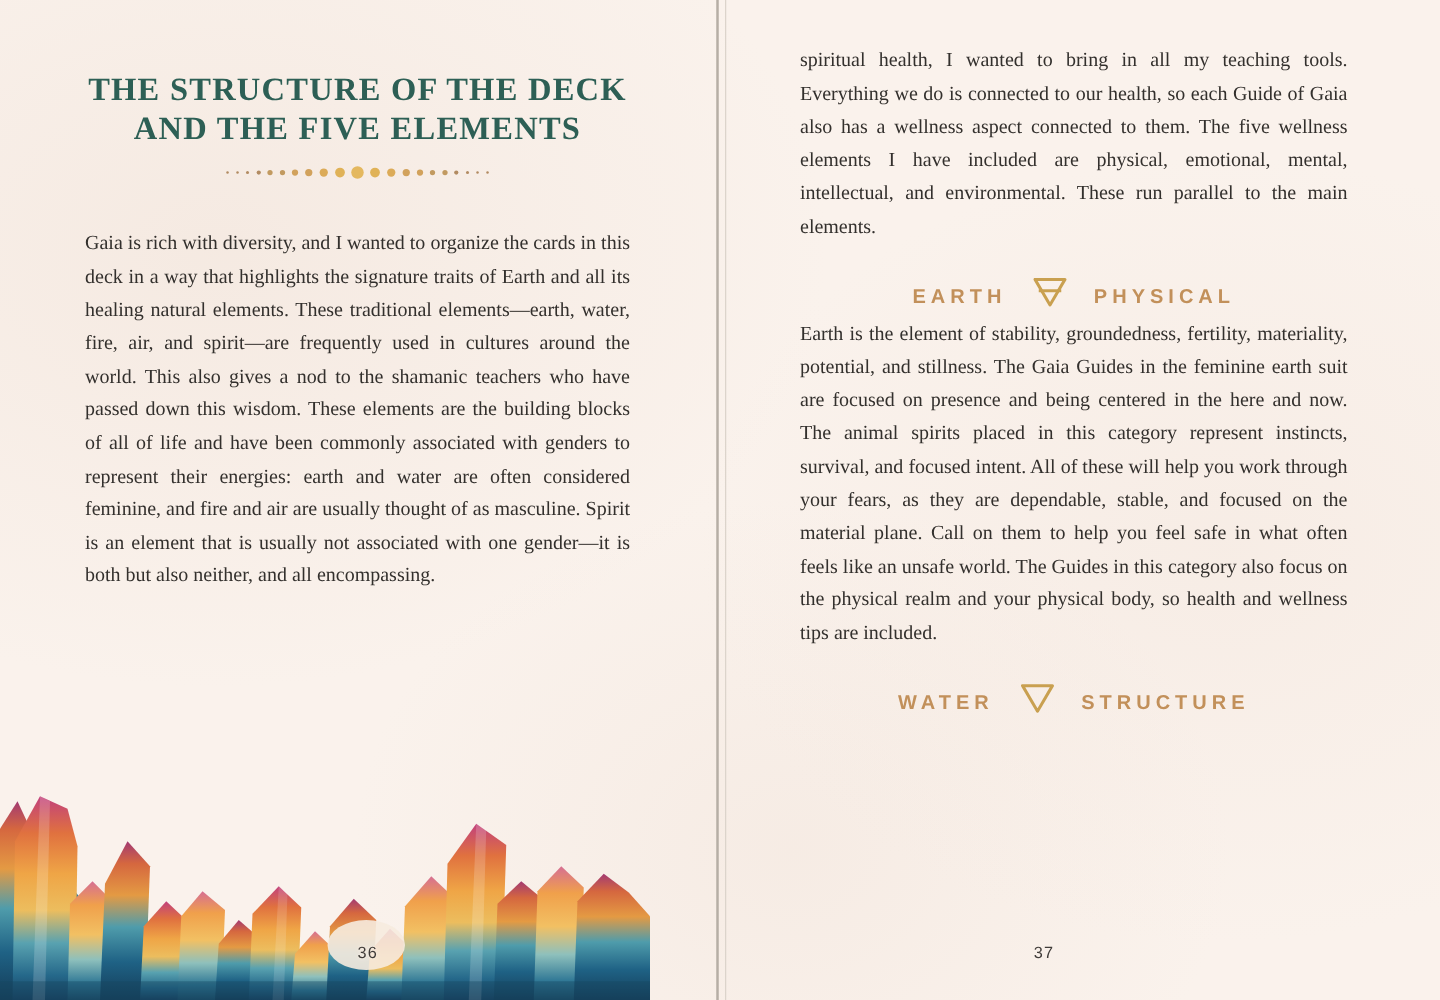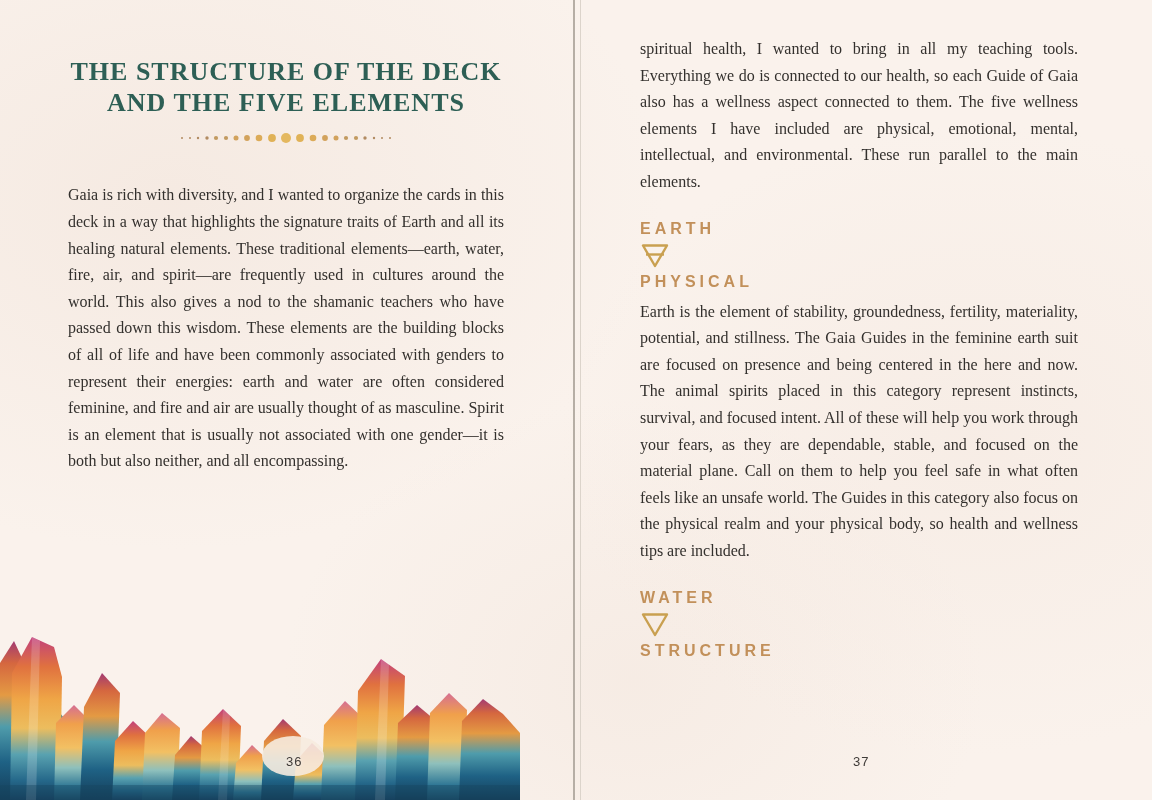--- a/index.html
+++ b/index.html
@@ -36,36 +36,36 @@
   .body {
     font-size:16px; line-height:26.6px; text-align:justify;
     margin:0; color:#33302d;
   }
   .p-first  { margin-top:37px; }
   .p-indent { text-indent:26px; }
   .last-justify { text-align-last:justify; }
   .p-top    { margin-top:36px; }
 
   .section-heading {
-    display:flex; align-items:flex-start; justify-content:center; gap:4px;
+    display:flex; align-items:flex-end; justify-content:center; gap:20px;
     margin:24px 0 8px;
     font-family:"Liberation Sans", sans-serif; font-weight:700;
-    font-size:16px; letter-spacing:4px; color:#c2905a;flex-direction:column;
+    font-size:16px; letter-spacing:4px; color:#c2905a;
   }
   .section-heading .h-sym { display:inline-flex; }
 
   .crystals { position:absolute; left:0; bottom:0; width:520px; height:185px; }
 
   .page-num {
     position:absolute; bottom:31px;
     font-size:13px; letter-spacing:1px; color:#3f3b38;
     font-family:Liberation Sans, sans-serif;
   }
   .page-num-left  { left:286px; text-shadow:0 0 5px #f7ece2, 0 0 2px #f7ece2; }
-  .page-num-right { left:853px; }
+  .page-num-right { left:827px; }
 </style>
 </head>
 <body>
 
 <div class="spread">
 
   <div class="page page-left">
     <h1 class="chapter-title">
       <span>THE STRUCTURE OF THE DECK</span>
       <span>AND THE FIVE ELEMENTS</span>

